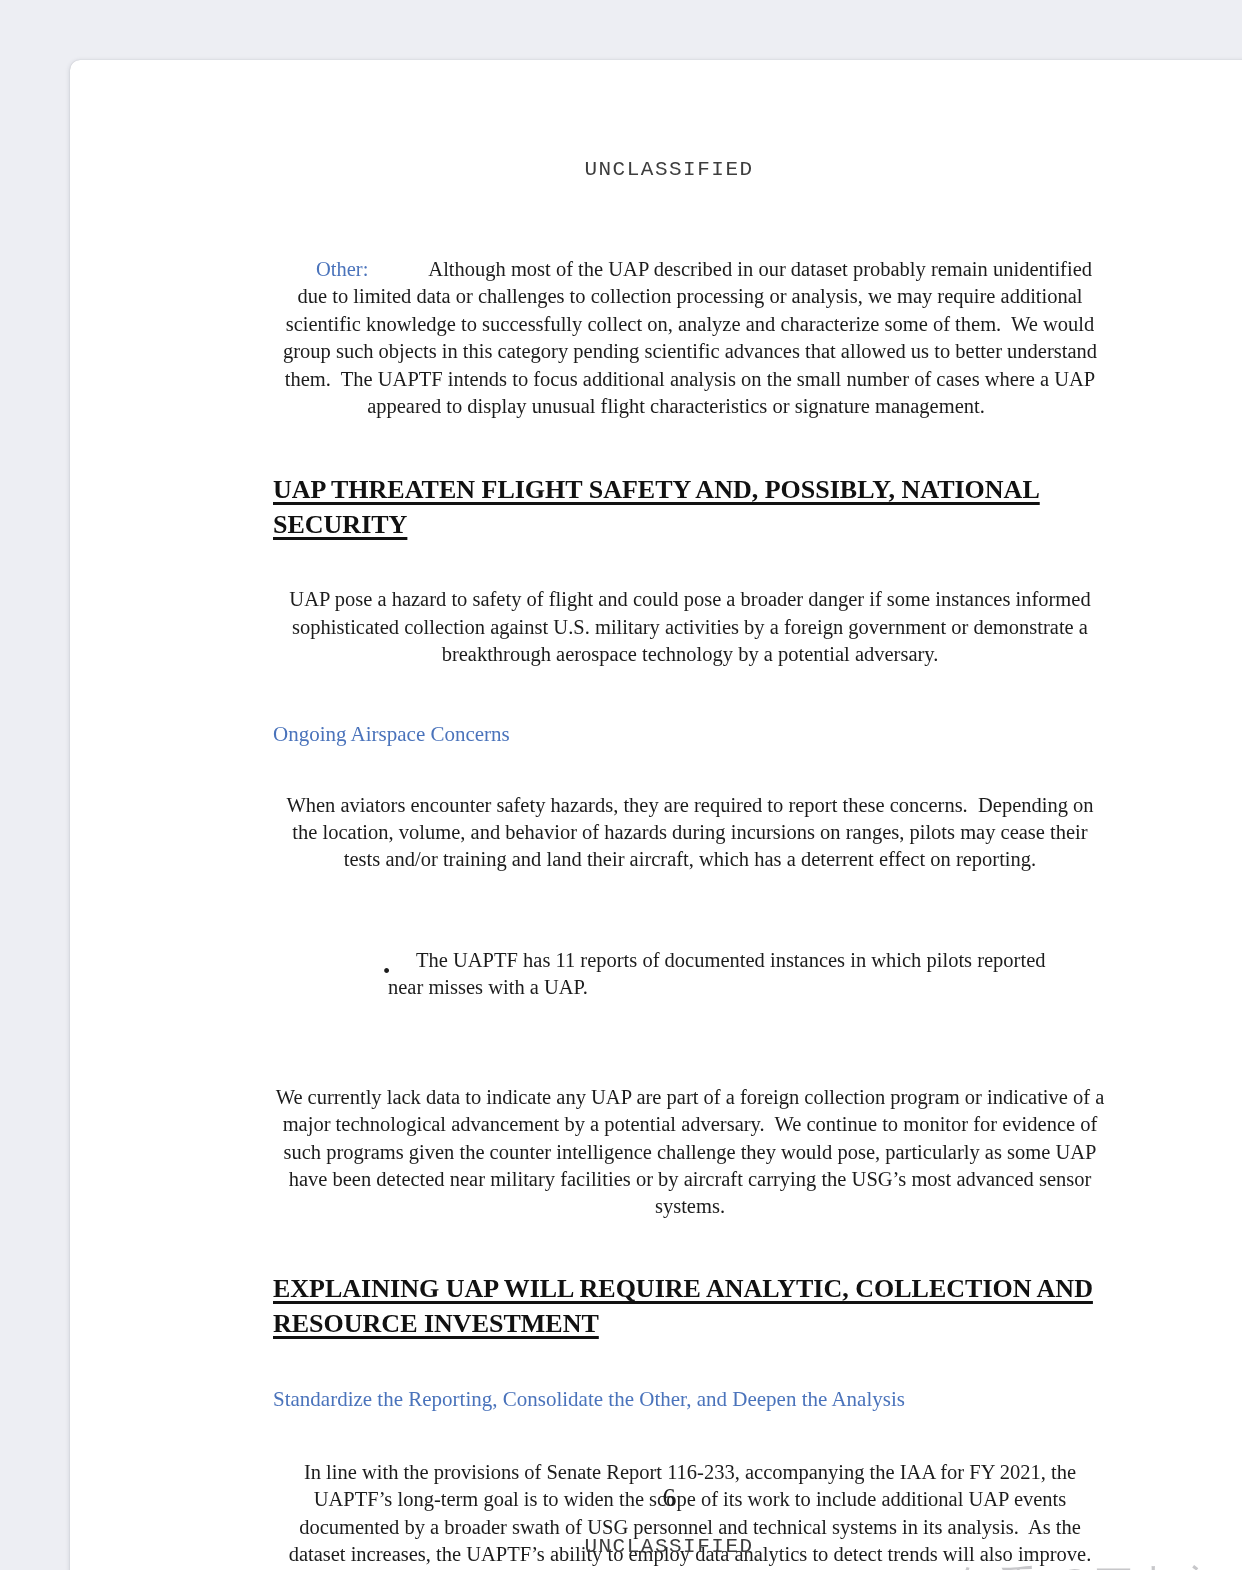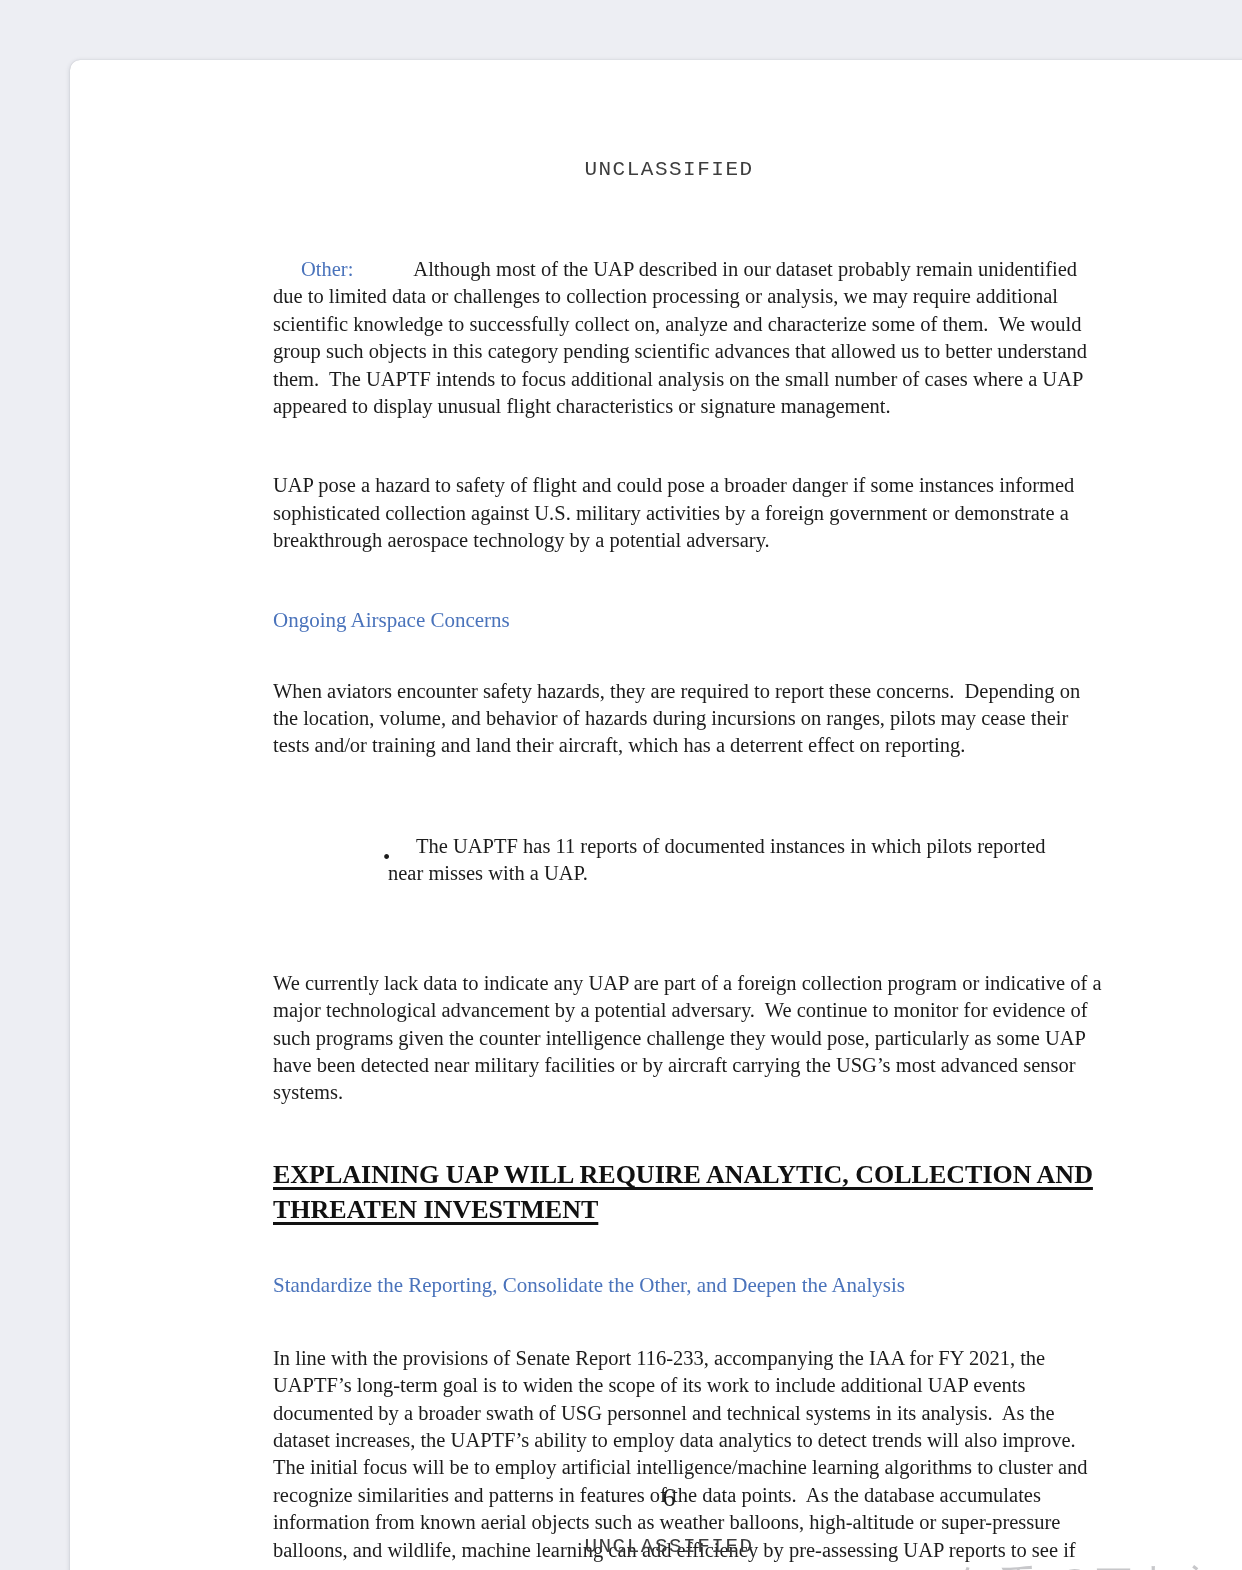--- a/index.html
+++ b/index.html
@@ -35,20 +35,21 @@
     text-align:center;
     font-size:26px; color:#1c1c1c;
   }
   .content {
     position:absolute; left:147px; top:140px; width:922px;
     color:#1c1c1c;
   }
   .para {
     font-size:20.5px; line-height:27.4px;
     white-space:pre-wrap;
+    text-align:center;
   }
   .blue { color: var(--accent, #4a73bb); }
   .section-heading {
     font-size:26px; line-height:35px; font-weight:bold;
     text-decoration:underline;
     text-decoration-thickness:2.5px;
     text-underline-offset:4px;
     color:#111;
   }
   .subheading {
@@ -86,35 +87,36 @@
 <body>
 
 <div class="doc-page">
 
   <div class="doc-header">UNCLASSIFIED</div>
 
   <div class="content">
 
     <p class="para mb20"><span class="blue">Other:</span><span> Although most of the UAP described in our dataset probably remain unidentified due to limited data or challenges to collection processing or analysis, we may require additional scientific knowledge to successfully collect on, analyze and characterize some of them.  We would group such objects in this category pending scientific advances that allowed us to better understand them.  The UAPTF intends to focus additional analysis on the small number of cases where a UAP appeared to display unusual flight characteristics or signature management.</span></p>
 
+    <h2 class="section-heading mb8">UAP THREATEN FLIGHT SAFETY AND, POSSIBLY, NATIONAL SECURITY</h2>
 
     <p class="para mb20">UAP pose a hazard to safety of flight and could pose a broader danger if some instances informed sophisticated collection against U.S. military activities by a foreign government or demonstrate a breakthrough aerospace technology by a potential adversary.</p>
 
     <h3 class="subheading mb11">Ongoing Airspace Concerns</h3>
 
     <p class="para mb13">When aviators encounter safety hazards, they are required to report these concerns.  Depending on the location, volume, and behavior of hazards during incursions on ranges, pilots may cease their tests and/or training and land their aircraft, which has a deterrent effect on reporting.</p>
 
     <ul class="bullets mb22">
       <li><span class="marker">•</span><span>The UAPTF has 11 reports of documented instances in which pilots reported near misses with a UAP.</span></li>
     </ul>
 
 
     <p class="para mb18">We currently lack data to indicate any UAP are part of a foreign collection program or indicative of a major technological advancement by a potential adversary.  We continue to monitor for evidence of such programs given the counter intelligence challenge they would pose, particularly as some UAP have been detected near military facilities or by aircraft carrying the USG’s most advanced sensor systems.</p>
 
-    <h2 class="section-heading mb13">EXPLAINING UAP WILL REQUIRE ANALYTIC, COLLECTION AND THREATEN INVESTMENT</h2>
+    <h2 class="section-heading mb13">EXPLAINING UAP WILL REQUIRE ANALYTIC, COLLECTION AND RESOURCE INVESTMENT</h2>
 
     <h3 class="subheading mb14">Standardize the Reporting, Consolidate the Other, and Deepen the Analysis</h3>
 
     <p class="para mb8">In line with the provisions of Senate Report 116-233, accompanying the IAA for FY 2021, the UAPTF’s long-term goal is to widen the scope of its work to include additional UAP events documented by a broader swath of USG personnel and technical systems in its analysis.  As the dataset increases, the UAPTF’s ability to employ data analytics to detect trends will also improve.  The initial focus will be to employ artificial intelligence/machine learning algorithms to cluster and recognize similarities and patterns in features of the data points.  As the database accumulates information from known aerial objects such as weather balloons, high-altitude or super-pressure balloons, and wildlife, machine learning can add efficiency by pre-assessing UAP reports to see if those records match similar events already in the database.</p>
 
     <ul class="bullets">
       <li><span class="marker">•</span></li>
     </ul>
 
   </div>

